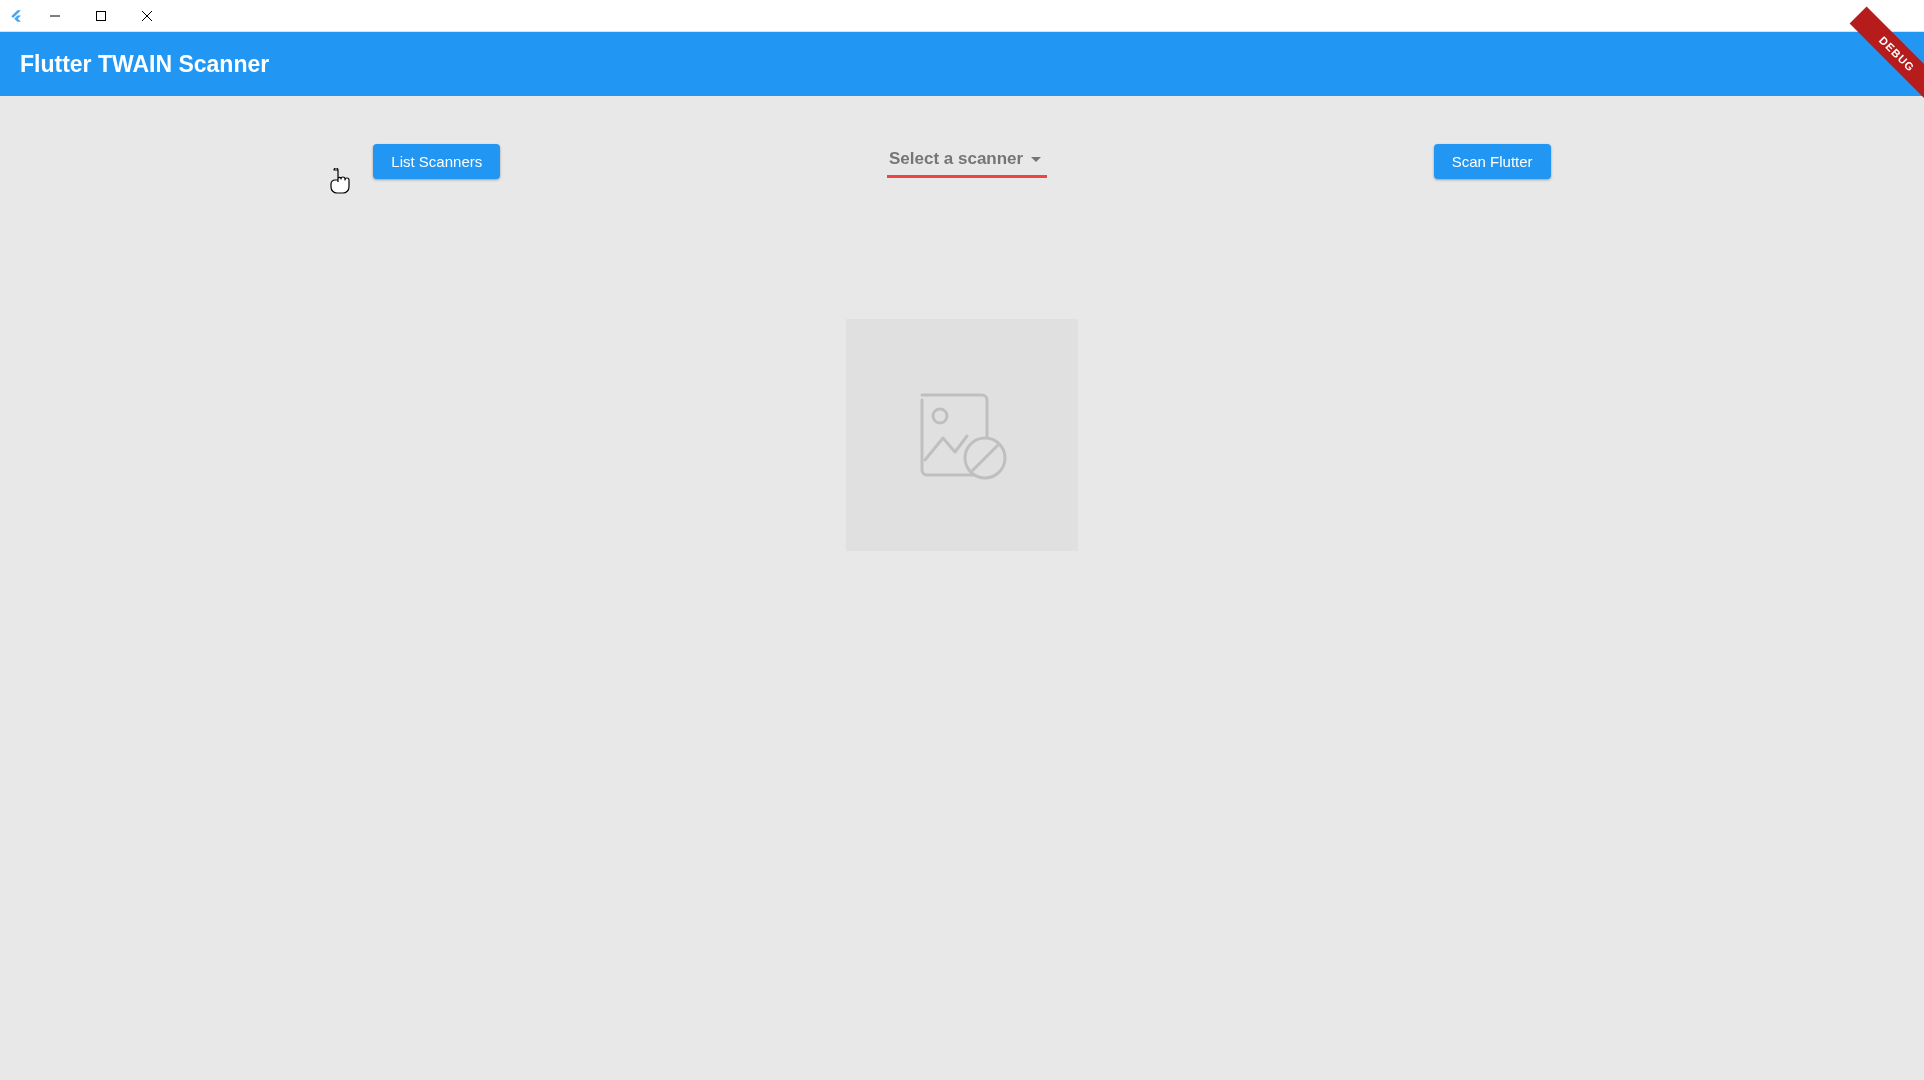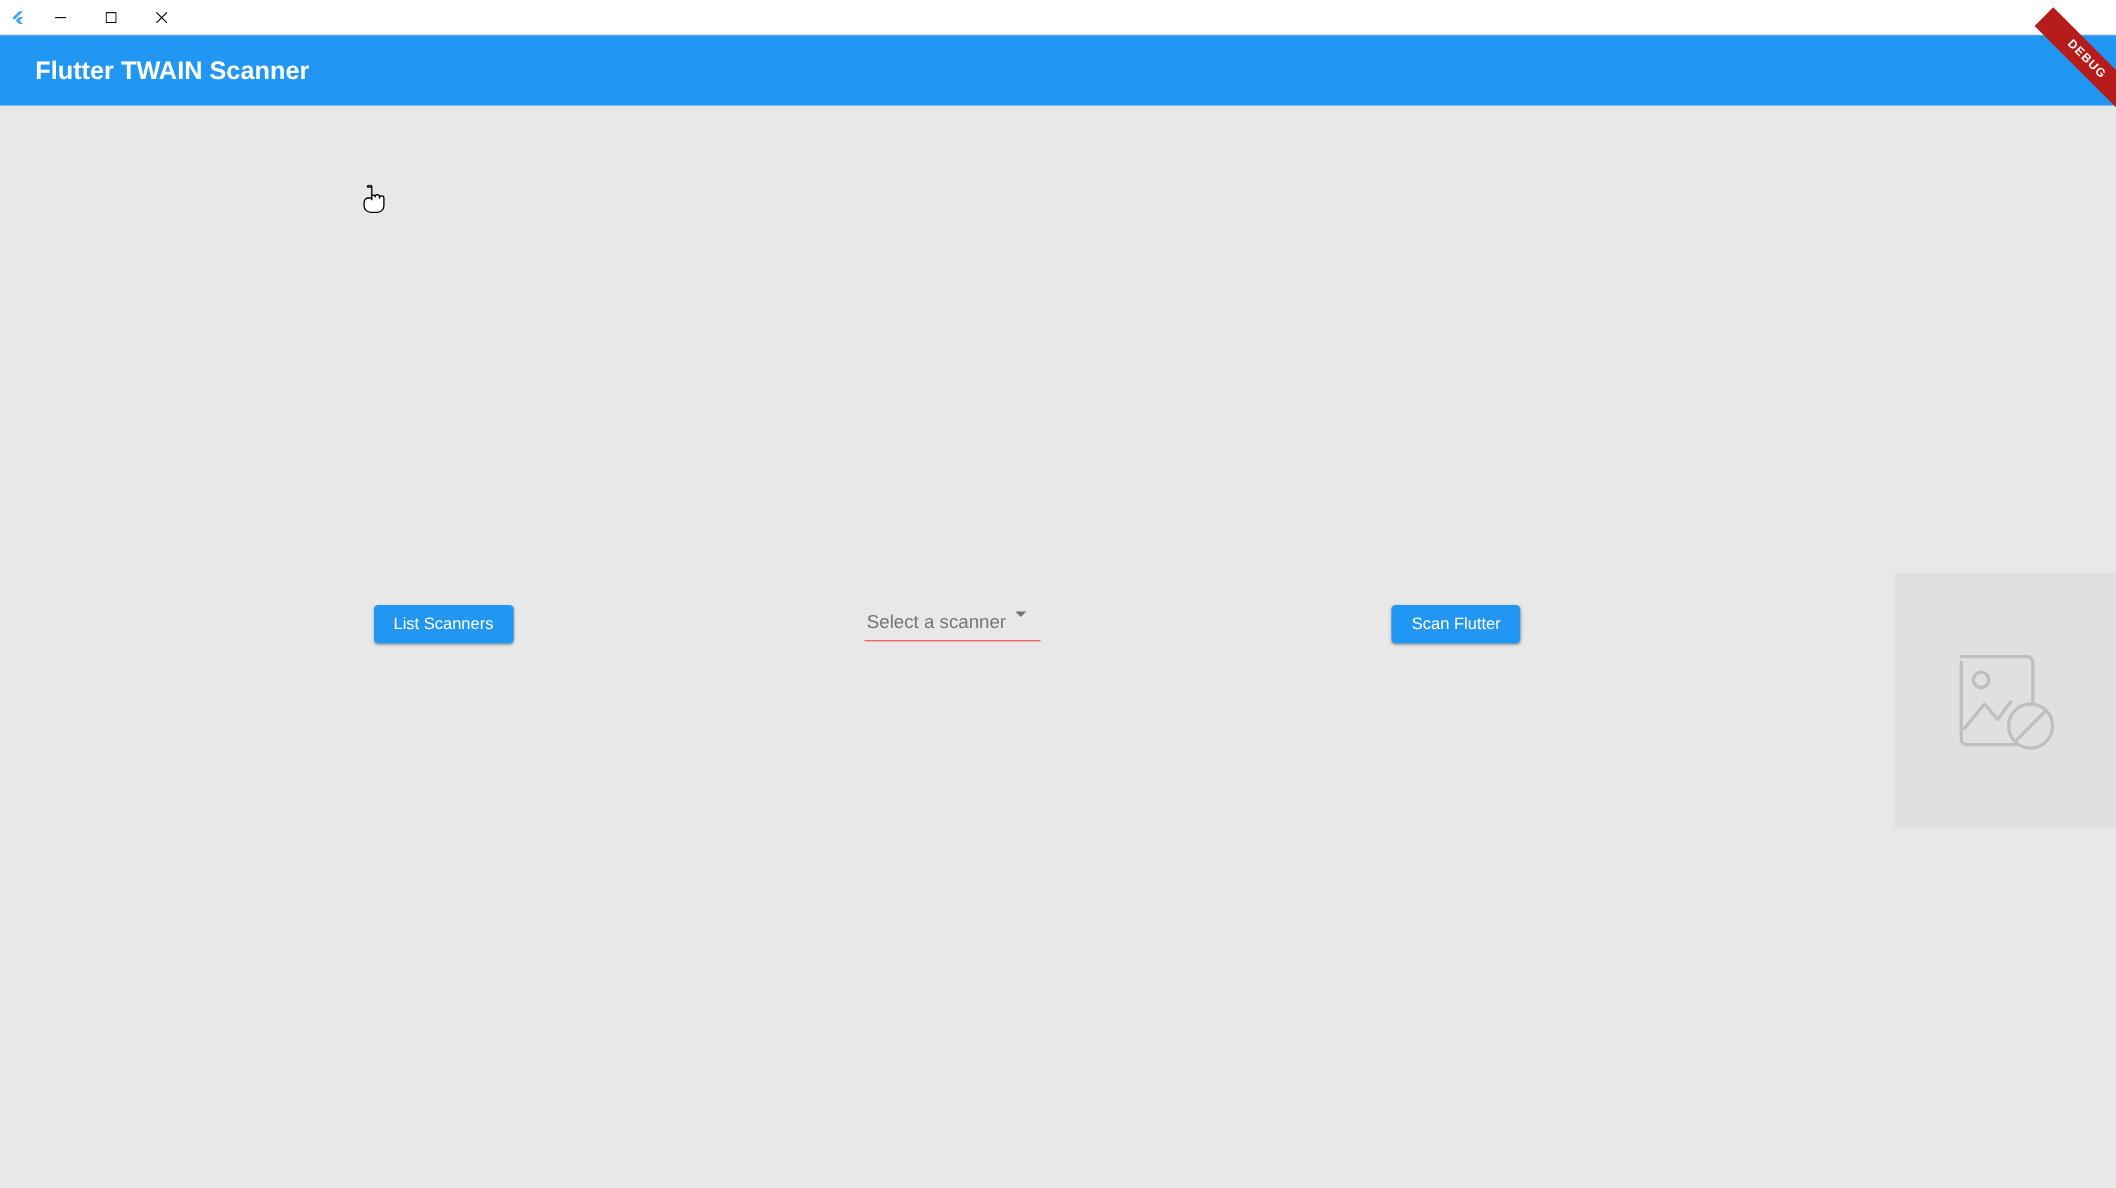--- a/index.html
+++ b/index.html
@@ -53,21 +53,21 @@
       align-items: center;
       justify-content: center;
       cursor: pointer;
       color: #333;
     }
     .appbar {
       height: 64px;
       background: #2196f3;
       display: flex;
       align-items: center;
-      padding-left: 32px;
+      padding-left: 20px;
       position: relative;
     }
     .appbar-title {
       color: #fff;
       font-size: 23px;
       font-weight: 600;
     }
     .debug-banner {
       position: absolute;
       top: 10px;
@@ -81,21 +81,21 @@
       justify-content: center;
       color: #fff;
       font-size: 11px;
       font-weight: bold;
       letter-spacing: 1px;
     }
     .content {
       flex: 1;
       background: #e8e8e8;
       display: flex;
-      flex-direction: row;
+      flex-direction: column;
       align-items: center;
       padding-top: 48px;
     }
     .controls-row {
       width: 100%;
       display: flex;
       justify-content: space-around;
       align-items: center;
       padding: 0 180px;
       margin-bottom: 90px;
@@ -106,24 +106,26 @@
       border: none;
       padding: 9px 18px;
       font-size: 15px;
       font-weight: 500;
       border-radius: 4px;
       cursor: pointer;
       box-shadow: 0 1px 3px rgba(0,0,0,0.2), 0 1px 2px rgba(0,0,0,0.14);
     }
     .dropdown {
       display: flex;
-      border-bottom: 1px solid #ef4444;
+      align-items: center;
+      border-bottom: 3px solid #ef4444;
       padding: 4px 2px 6px 2px;
       cursor: pointer;
       min-width: 160px;
+      font-weight: bold;
     }
     .dropdown-text {
       color: #757575;
       font-size: 17px;
       margin-right: 8px;
     }
     .dropdown-arrow {
       color: #757575;
       width: 0;
       height: 0;

